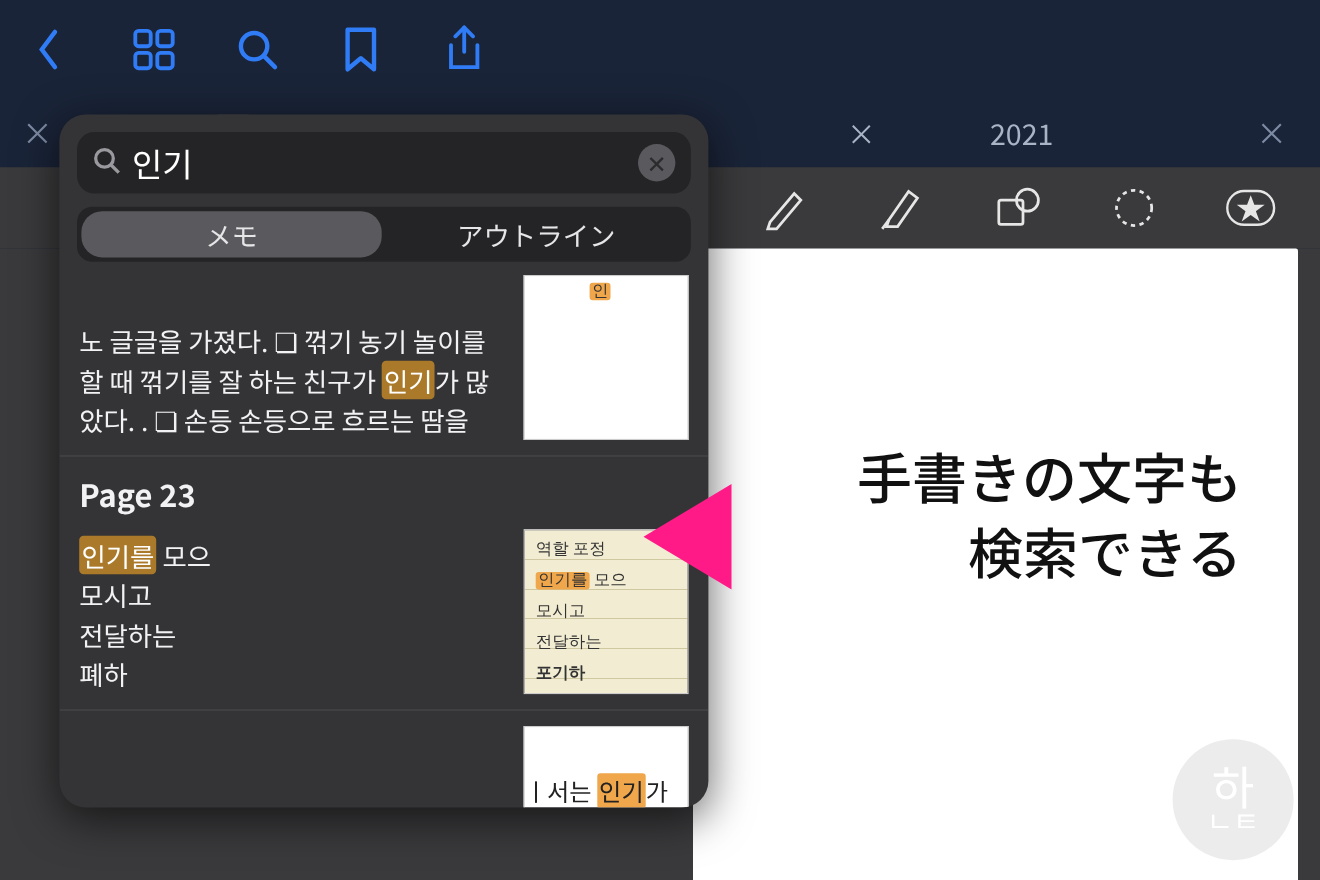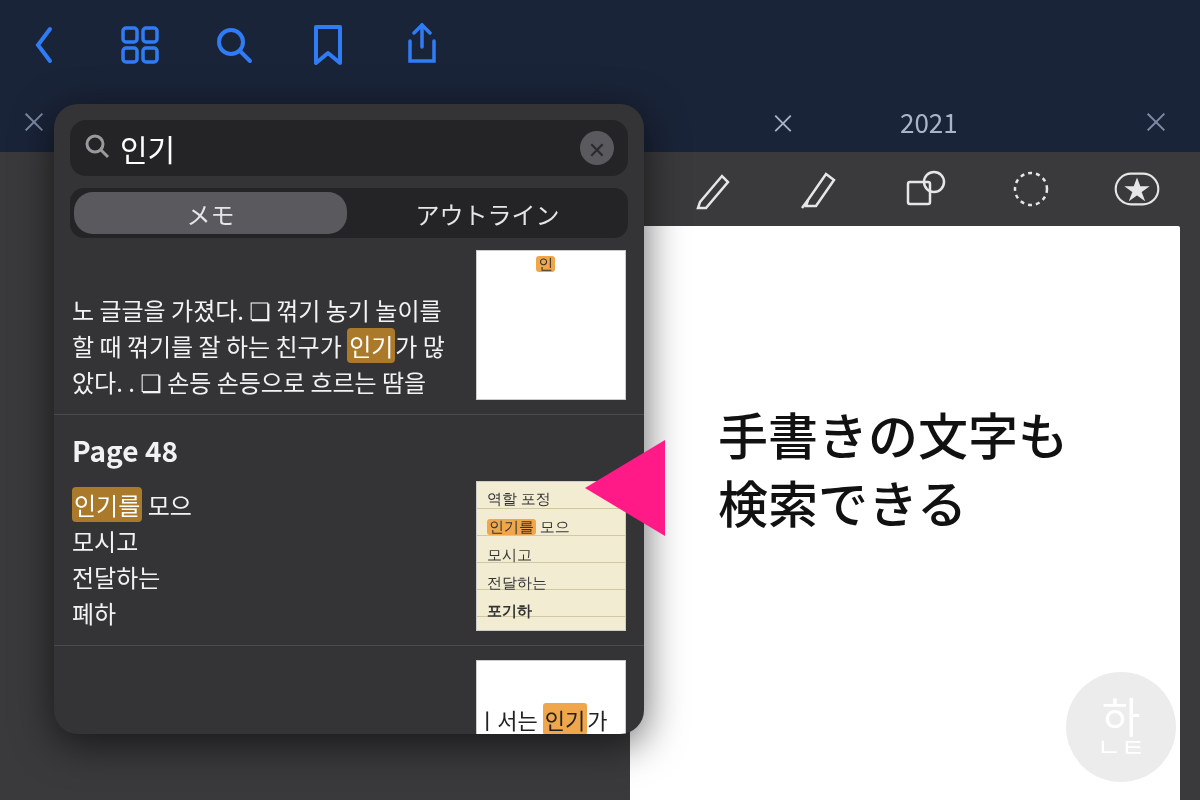--- a/index.html
+++ b/index.html
@@ -94,22 +94,22 @@
 
   
   .arrow {
     position:absolute; top:440px; left:585px;
     width:0; height:0;
     border-top:48px solid transparent;
     border-bottom:48px solid transparent;
     border-right:80px solid #ff1a88;
   }
   .annotation {
-    position:absolute; top:400px; left:718px; width:470px;
-    font-size:50px; color:#111; text-align:left; line-height:1.35;
+    position:absolute; top:400px; left:659px; width:470px;
+    font-size:50px; color:#111; text-align:right; line-height:1.35;
     font-weight:500;
   }
   .watermark {
     position:absolute; bottom:18px; right:24px; width:110px; height:110px;
     border-radius:50%; background:rgba(200,200,200,.35);
     display:flex; align-items:center; justify-content:center;
     color:#fff; font-size:42px; flex-direction:column; line-height:.9;
   }
 </style>
 </head>
@@ -212,21 +212,21 @@
       <div class="rtext">
         <span>노 글글을 가졌다. ❏ 꺾기 농기 놀이를 할 때 꺾기를 잘 하는 친구가 </span><span class="hl">인기</span><span>가 많았다. . ❏ 손등 손등으로 흐르는 땀을</span>
       </div>
       <div class="thumb">
         <div class="tline" style="top:4px;left:40%;"><span class="thl">인</span></div>
       </div>
     </div>
 
     <div class="result">
       <div class="rtext">
-        <span class="pgtitle">Page 48</span>
+        <span class="pgtitle">Page 23</span>
         <span class="hl">인기를</span><span> 모으</span><br>
         <span>모시고</span><br>
         <span>전달하는</span><br>
         <span>폐하</span>
       </div>
       <div class="thumb lined">
         <div class="tline" style="top:8px;left:10px;"><span>역할</span><span>   포정</span></div>
         <div class="tline" style="top:36px;left:10px;"><span class="thl">인기를</span><span> 모으</span></div>
         <div class="tline" style="top:64px;left:10px;">모시고</div>
         <div class="tline" style="top:92px;left:10px;">전달하는</div>

